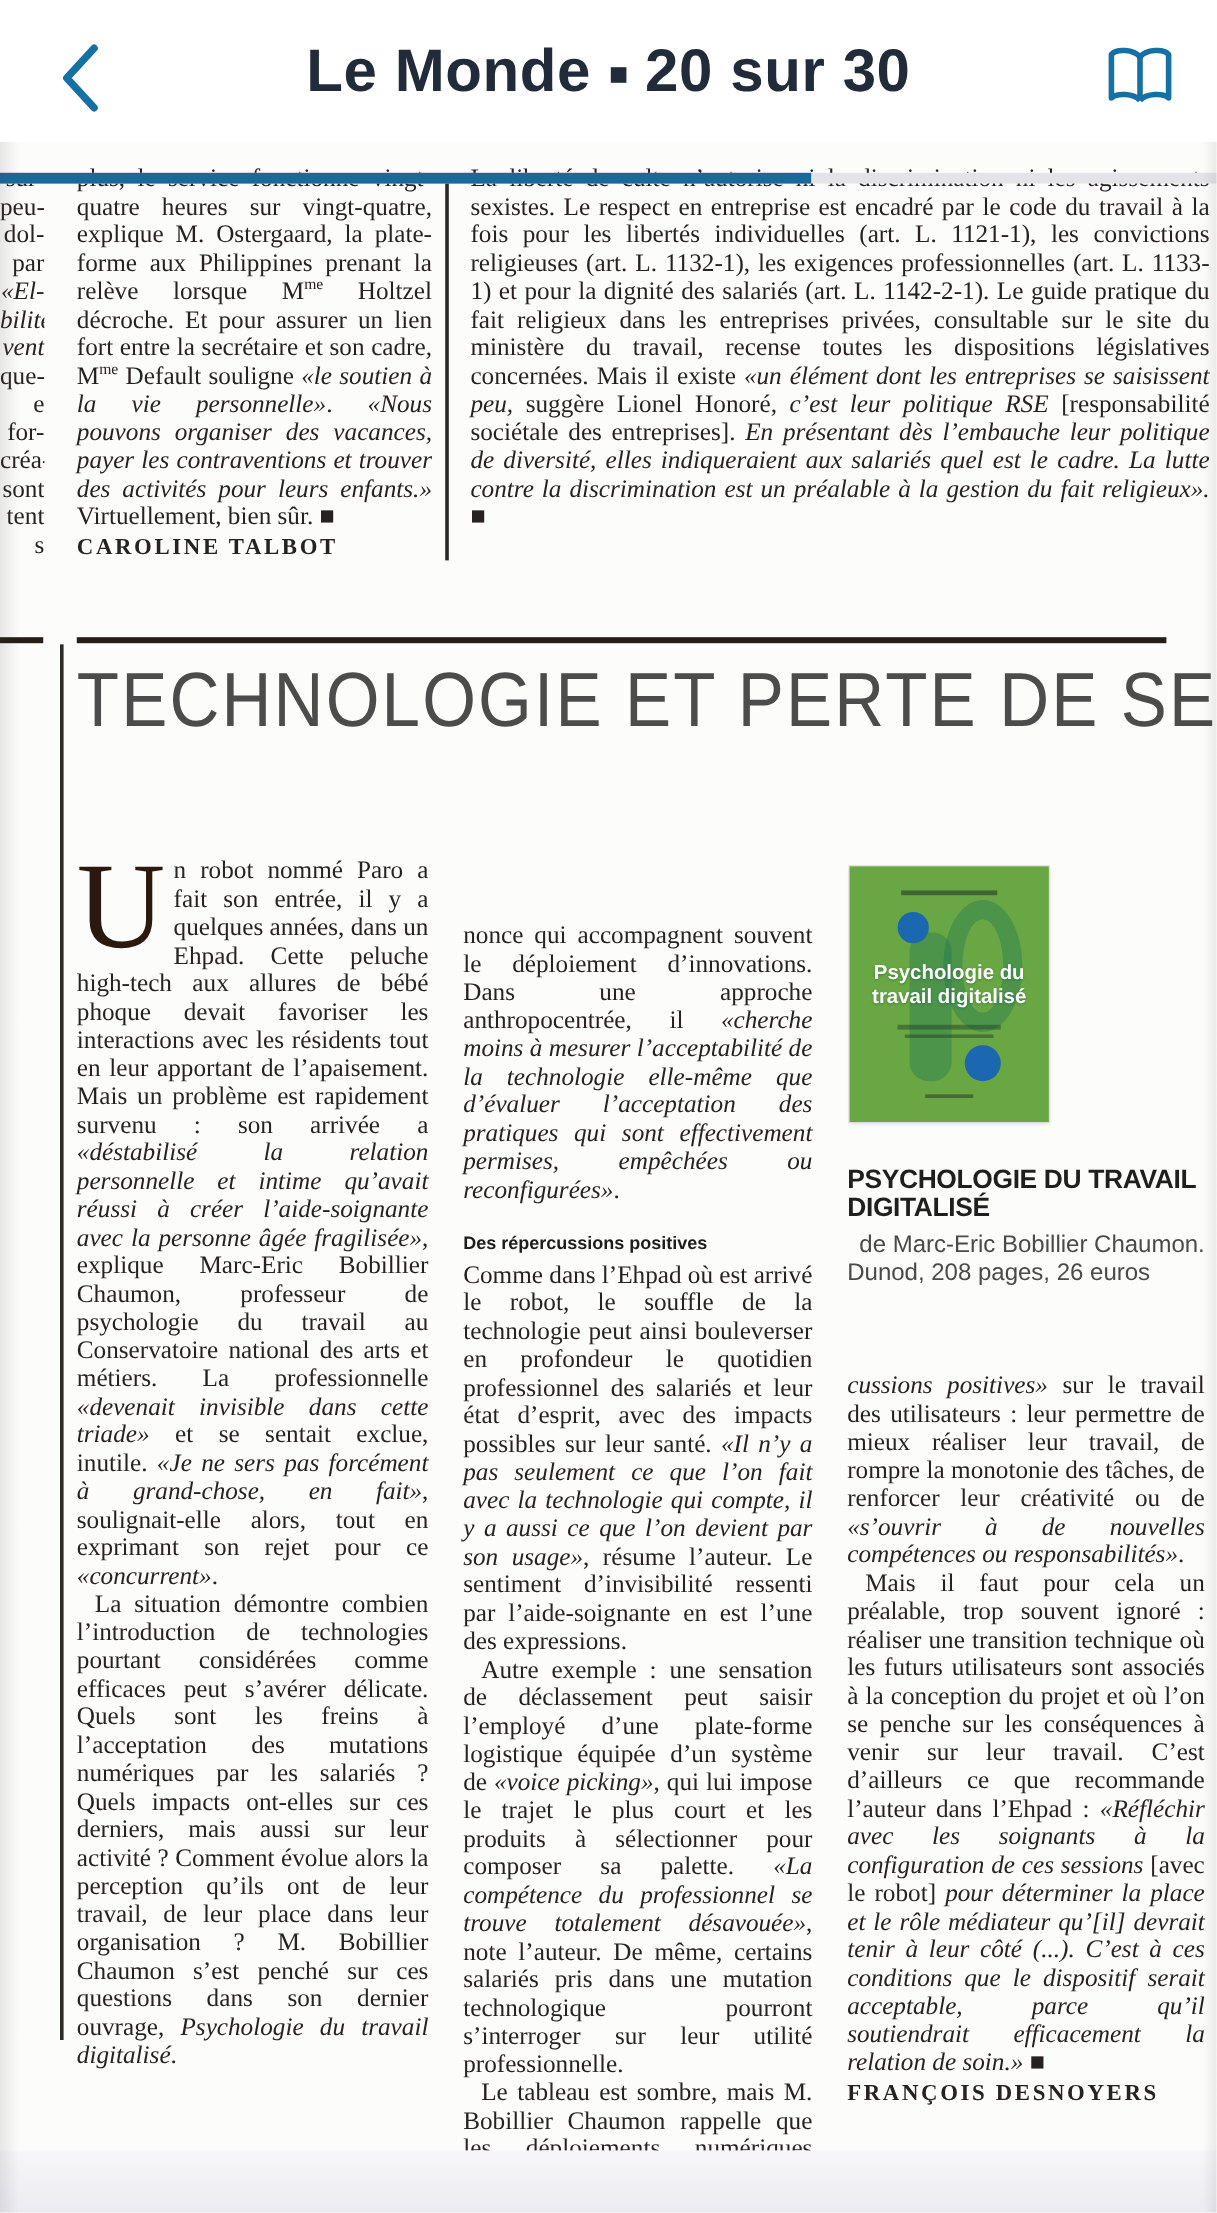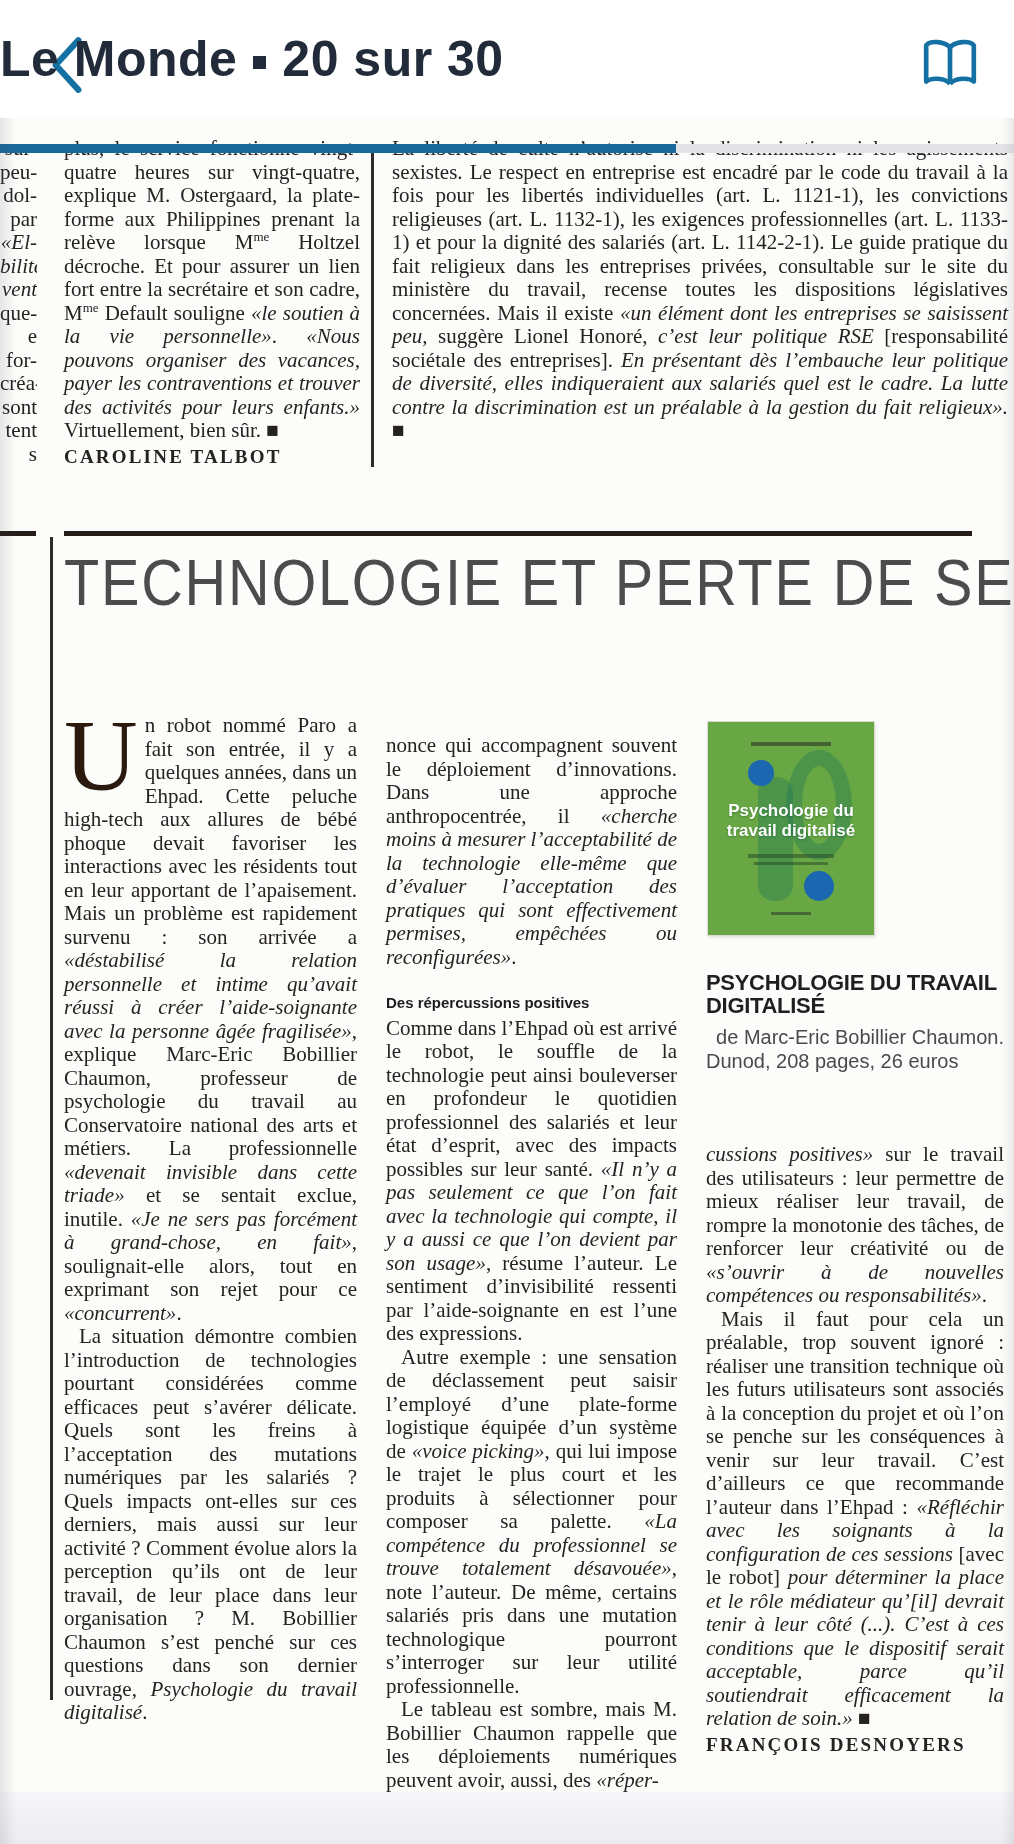--- a/index.html
+++ b/index.html
@@ -2,21 +2,21 @@
 <html lang="fr"><head>
 <meta charset="utf-8">
 <style>
   html,body{margin:0;padding:0;background:#ffffff;}
   #canvas{position:relative;width:1014px;height:1844px;background:#ffffff;overflow:hidden;
           font-family:"Liberation Serif","DejaVu Serif",serif;color:#262222;}
 
   
   .appbar{position:absolute;top:0;left:0;width:1014px;height:118px;background:#ffffff;z-index:5;}
   .back-btn{position:absolute;left:44px;top:34px;width:44px;height:64px;cursor:pointer;background:none;border:none;padding:0;}
-  .title{position:absolute;left:0;top:30px;width:100%;
+  .title{position:absolute;left:0;top:30px;width:100%;text-align:center;
          font-family:"Liberation Sans","DejaVu Sans",sans-serif;font-weight:700;font-size:50px;
          color:#212b39;letter-spacing:.5px;white-space:nowrap;}
   .title .bullet{display:inline-block;width:13px;height:13px;background:#212b39;margin:0 16px;vertical-align:7px;}
   .bookmark-btn{position:absolute;right:34px;top:36px;width:60px;height:58px;cursor:pointer;background:none;border:none;padding:0;}
 
   
   .paper{position:absolute;top:118px;left:0;width:1014px;height:1726px;background:#fcfcfa;}
   .paper::before{content:"";position:absolute;left:0;top:0;bottom:0;width:16px;
        background:linear-gradient(90deg,rgba(70,70,80,.12),rgba(70,70,80,0));pointer-events:none;z-index:4;}
   .paper::after{content:"";position:absolute;right:0;top:0;bottom:0;width:12px;
@@ -46,21 +46,21 @@
   
   .rule-dash{position:absolute;left:0;top:413px;width:36px;height:5px;background:#241d18;}
   .rule-main{position:absolute;left:64px;top:413px;width:908px;height:5px;background:#241d18;}
   .rule-vert{position:absolute;left:50px;top:419px;width:3px;height:1163px;background:#2e2a28;}
   .headline{position:absolute;left:64px;top:428px;font-family:"Liberation Sans","DejaVu Sans",sans-serif;
             font-weight:300;font-size:64px;color:#4c4c4c;letter-spacing:2px;white-space:nowrap;
             transform:scaleX(.9);transform-origin:left top;}
 
   
   .m-col1{position:absolute;left:64px;top:596px;width:293px;}
-  .m-col2{position:absolute;left:386px;top:616px;width:291px;}
+  .m-col2{position:absolute;left:386px;top:650px;width:291px;}
   .m-col3{position:absolute;left:706px;top:604px;width:298px;}
   .dropcap{float:left;font-size:102px;line-height:84px;height:92px;padding-right:7px;color:#2c190e;}
   .subhead{font-family:"Liberation Sans","DejaVu Sans",sans-serif;font-weight:700;font-size:15px;
            color:#1d1d1d;margin:22px 0 2px 0;text-align:left;}
 
   
   .book-cover{position:relative;width:166px;height:213px;margin-left:2px;background:#68a743;
               box-shadow:0 0 0 1px #dcdcd2,1px 2px 4px rgba(0,0,0,.15);overflow:hidden;}
   .cv-author{position:absolute;left:26%;top:20px;width:48%;height:4px;background:rgba(35,45,35,.55);}
   .cv-stem{position:absolute;left:30%;top:26%;width:21%;height:58%;border-radius:16px;background:rgba(28,118,88,.38);}

